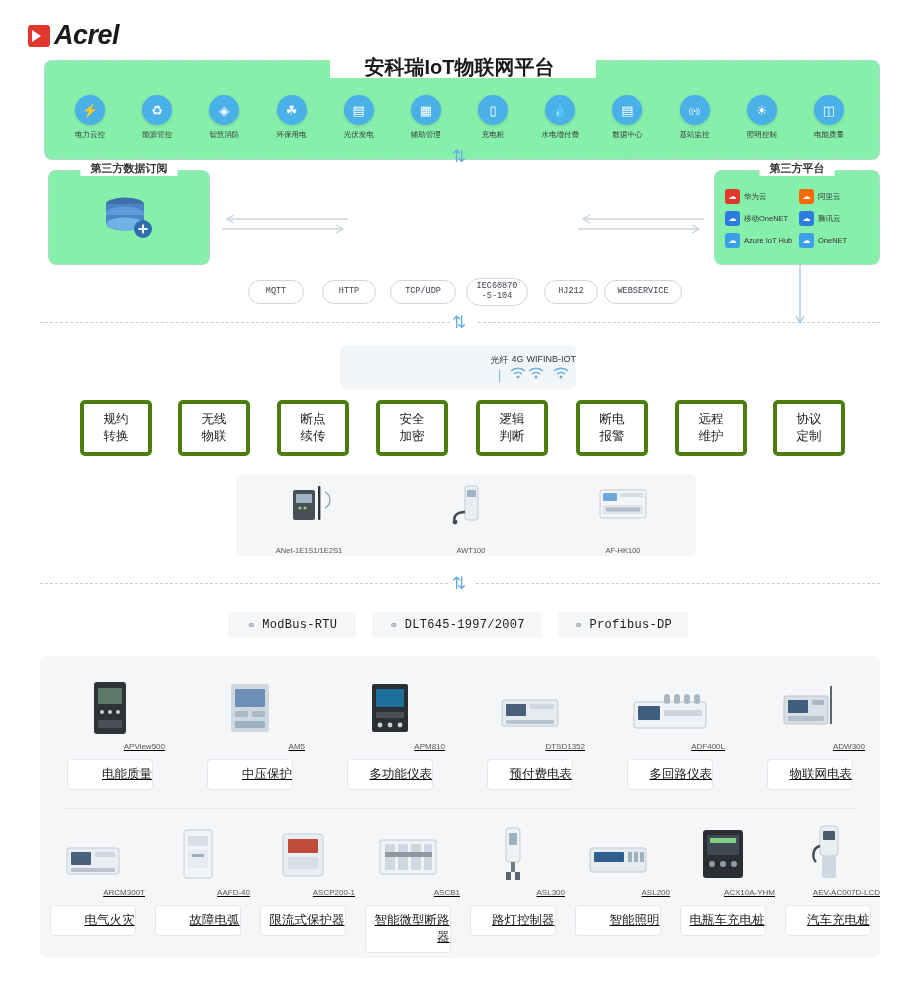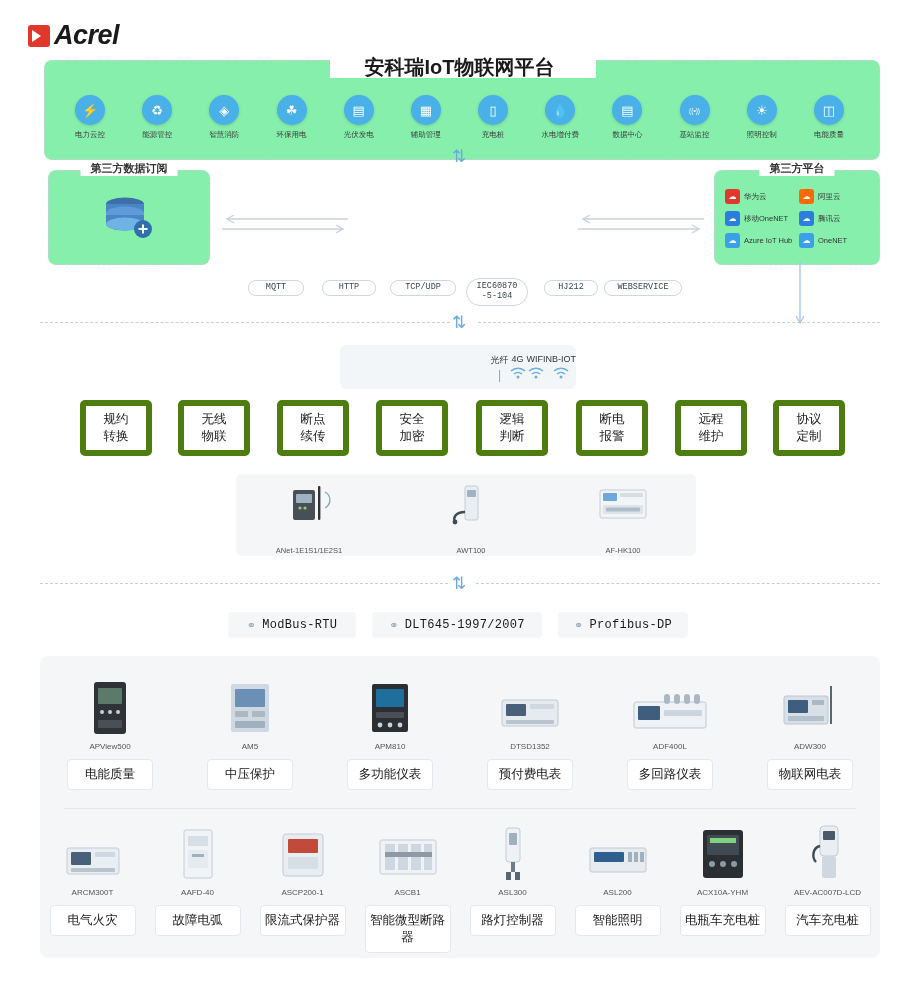--- a/index.html
+++ b/index.html
@@ -146,40 +146,40 @@
     position: absolute;
     border: 1px solid #cfd6de;
     border-radius: 14px;
     background: #fff;
     display: flex; align-items: center; justify-content: center;
     font-size: 8.5px;
     color: #3c4450;
     font-family: "Liberation Mono", monospace;
     text-align: center;
     line-height: 1.15;
-    height: 16px;
+    height: 24px;
   }
 
   
   #net-bar {
     position: absolute; left: 340px; top: 345px;
     width: 236px; height: 44px;
     background: #f3f6f9;
     border-radius: 6px;
     display: flex; align-items: center; justify-content: flex-end;
   }
   .net-item { text-align: center; }
   .net-label { font-size: 9px; color: #333; margin-bottom: 2px; }
   .net-ico { font-size: 12px; color: #6aaedd; line-height: 1; }
 
   
   .feature {
     position: absolute;
     width: 72px; height: 56px;
-    border: 6px solid #4d7c0f;
+    border: 4px solid #4d7c0f;
     border-radius: 5px;
     background: #fff;
     display: flex; flex-direction: column;
     align-items: center; justify-content: center;
     font-size: 12.5px; color: #222;
     line-height: 1.35;
   }
 
   
   #gw-panel {
@@ -216,21 +216,21 @@
   #prod-panel {
     position: absolute; left: 40px; top: 656px;
     width: 840px; height: 302px;
     background: #f4f6f8;
     border-radius: 8px;
   }
   .prod-row {
     position: absolute; left: 0; right: 0;
     display: flex; justify-content: space-around;
   }
-  .prod-cell { width: 110px; text-align: center; }
+  .prod-cell { width: 110px; text-align: right; text-decoration: underline; }
   .prod-img {
     height: 62px;
     display: flex; align-items: flex-end; justify-content: center;
   }
   .prod-model { font-size: 8px; color: #555; margin-top: 6px; }
   .prod-tag {
     margin: 8px auto 0;
     background: #fff;
     border: 1px solid #e3e8ee;
     border-radius: 4px;

